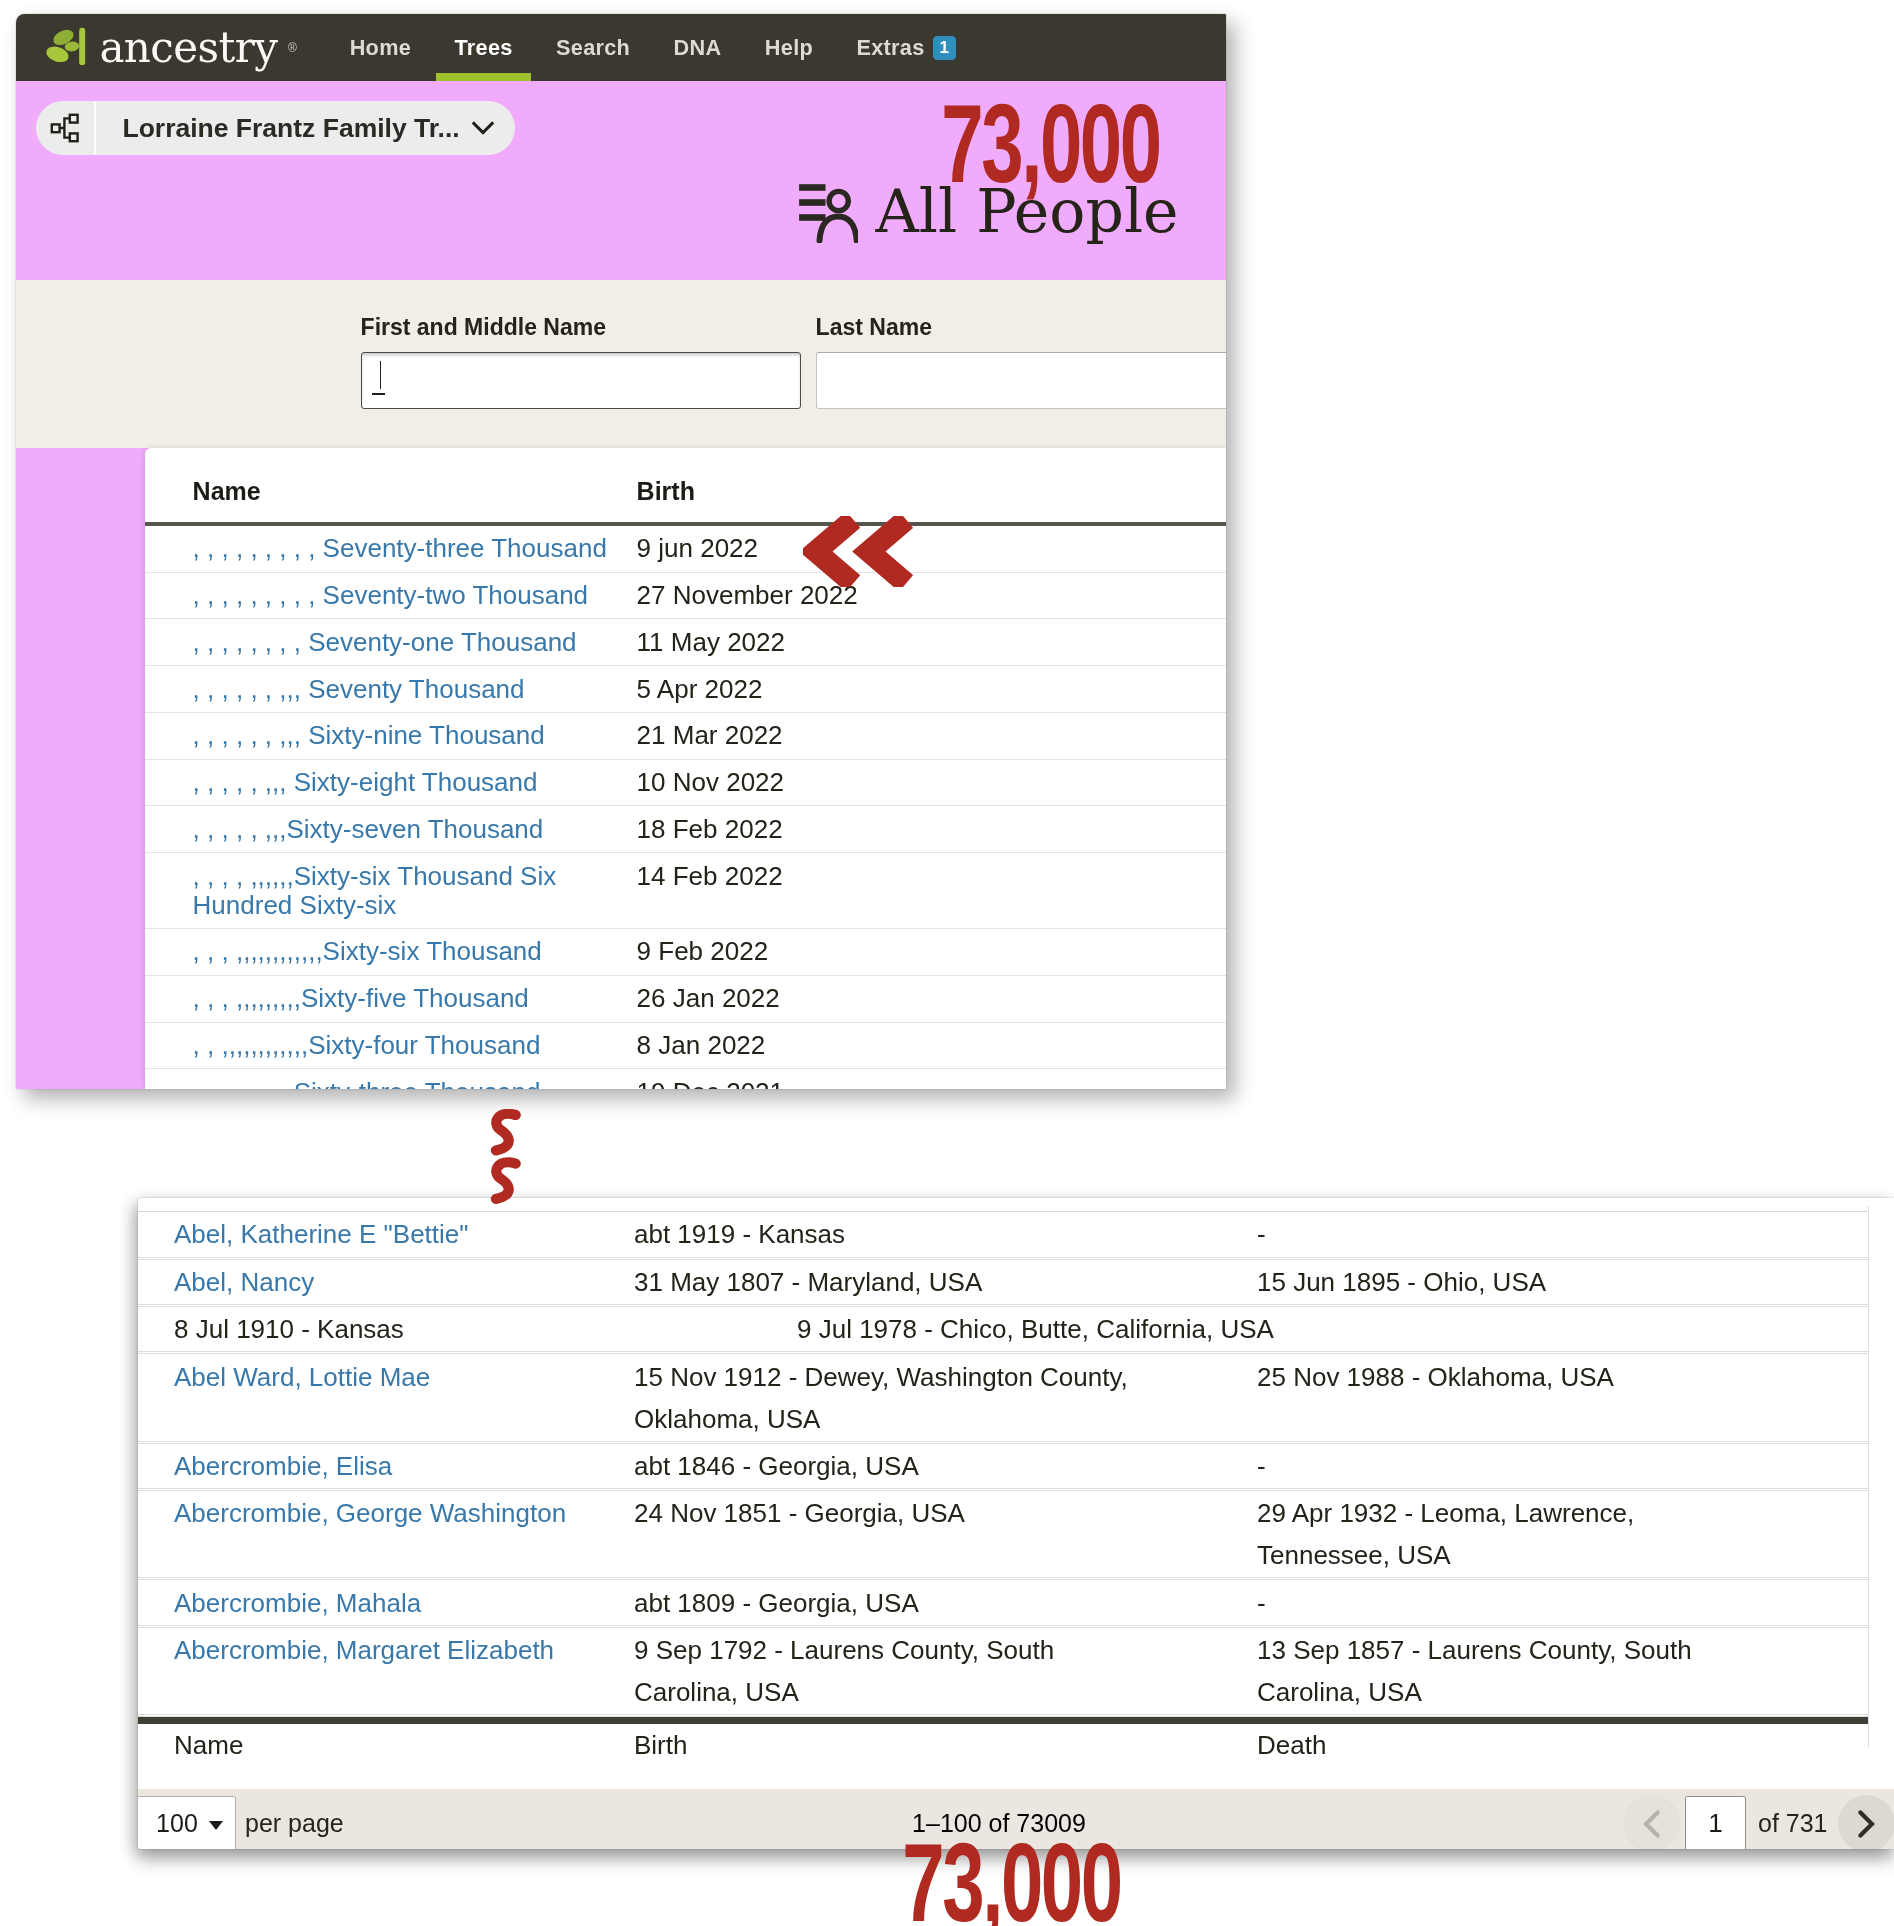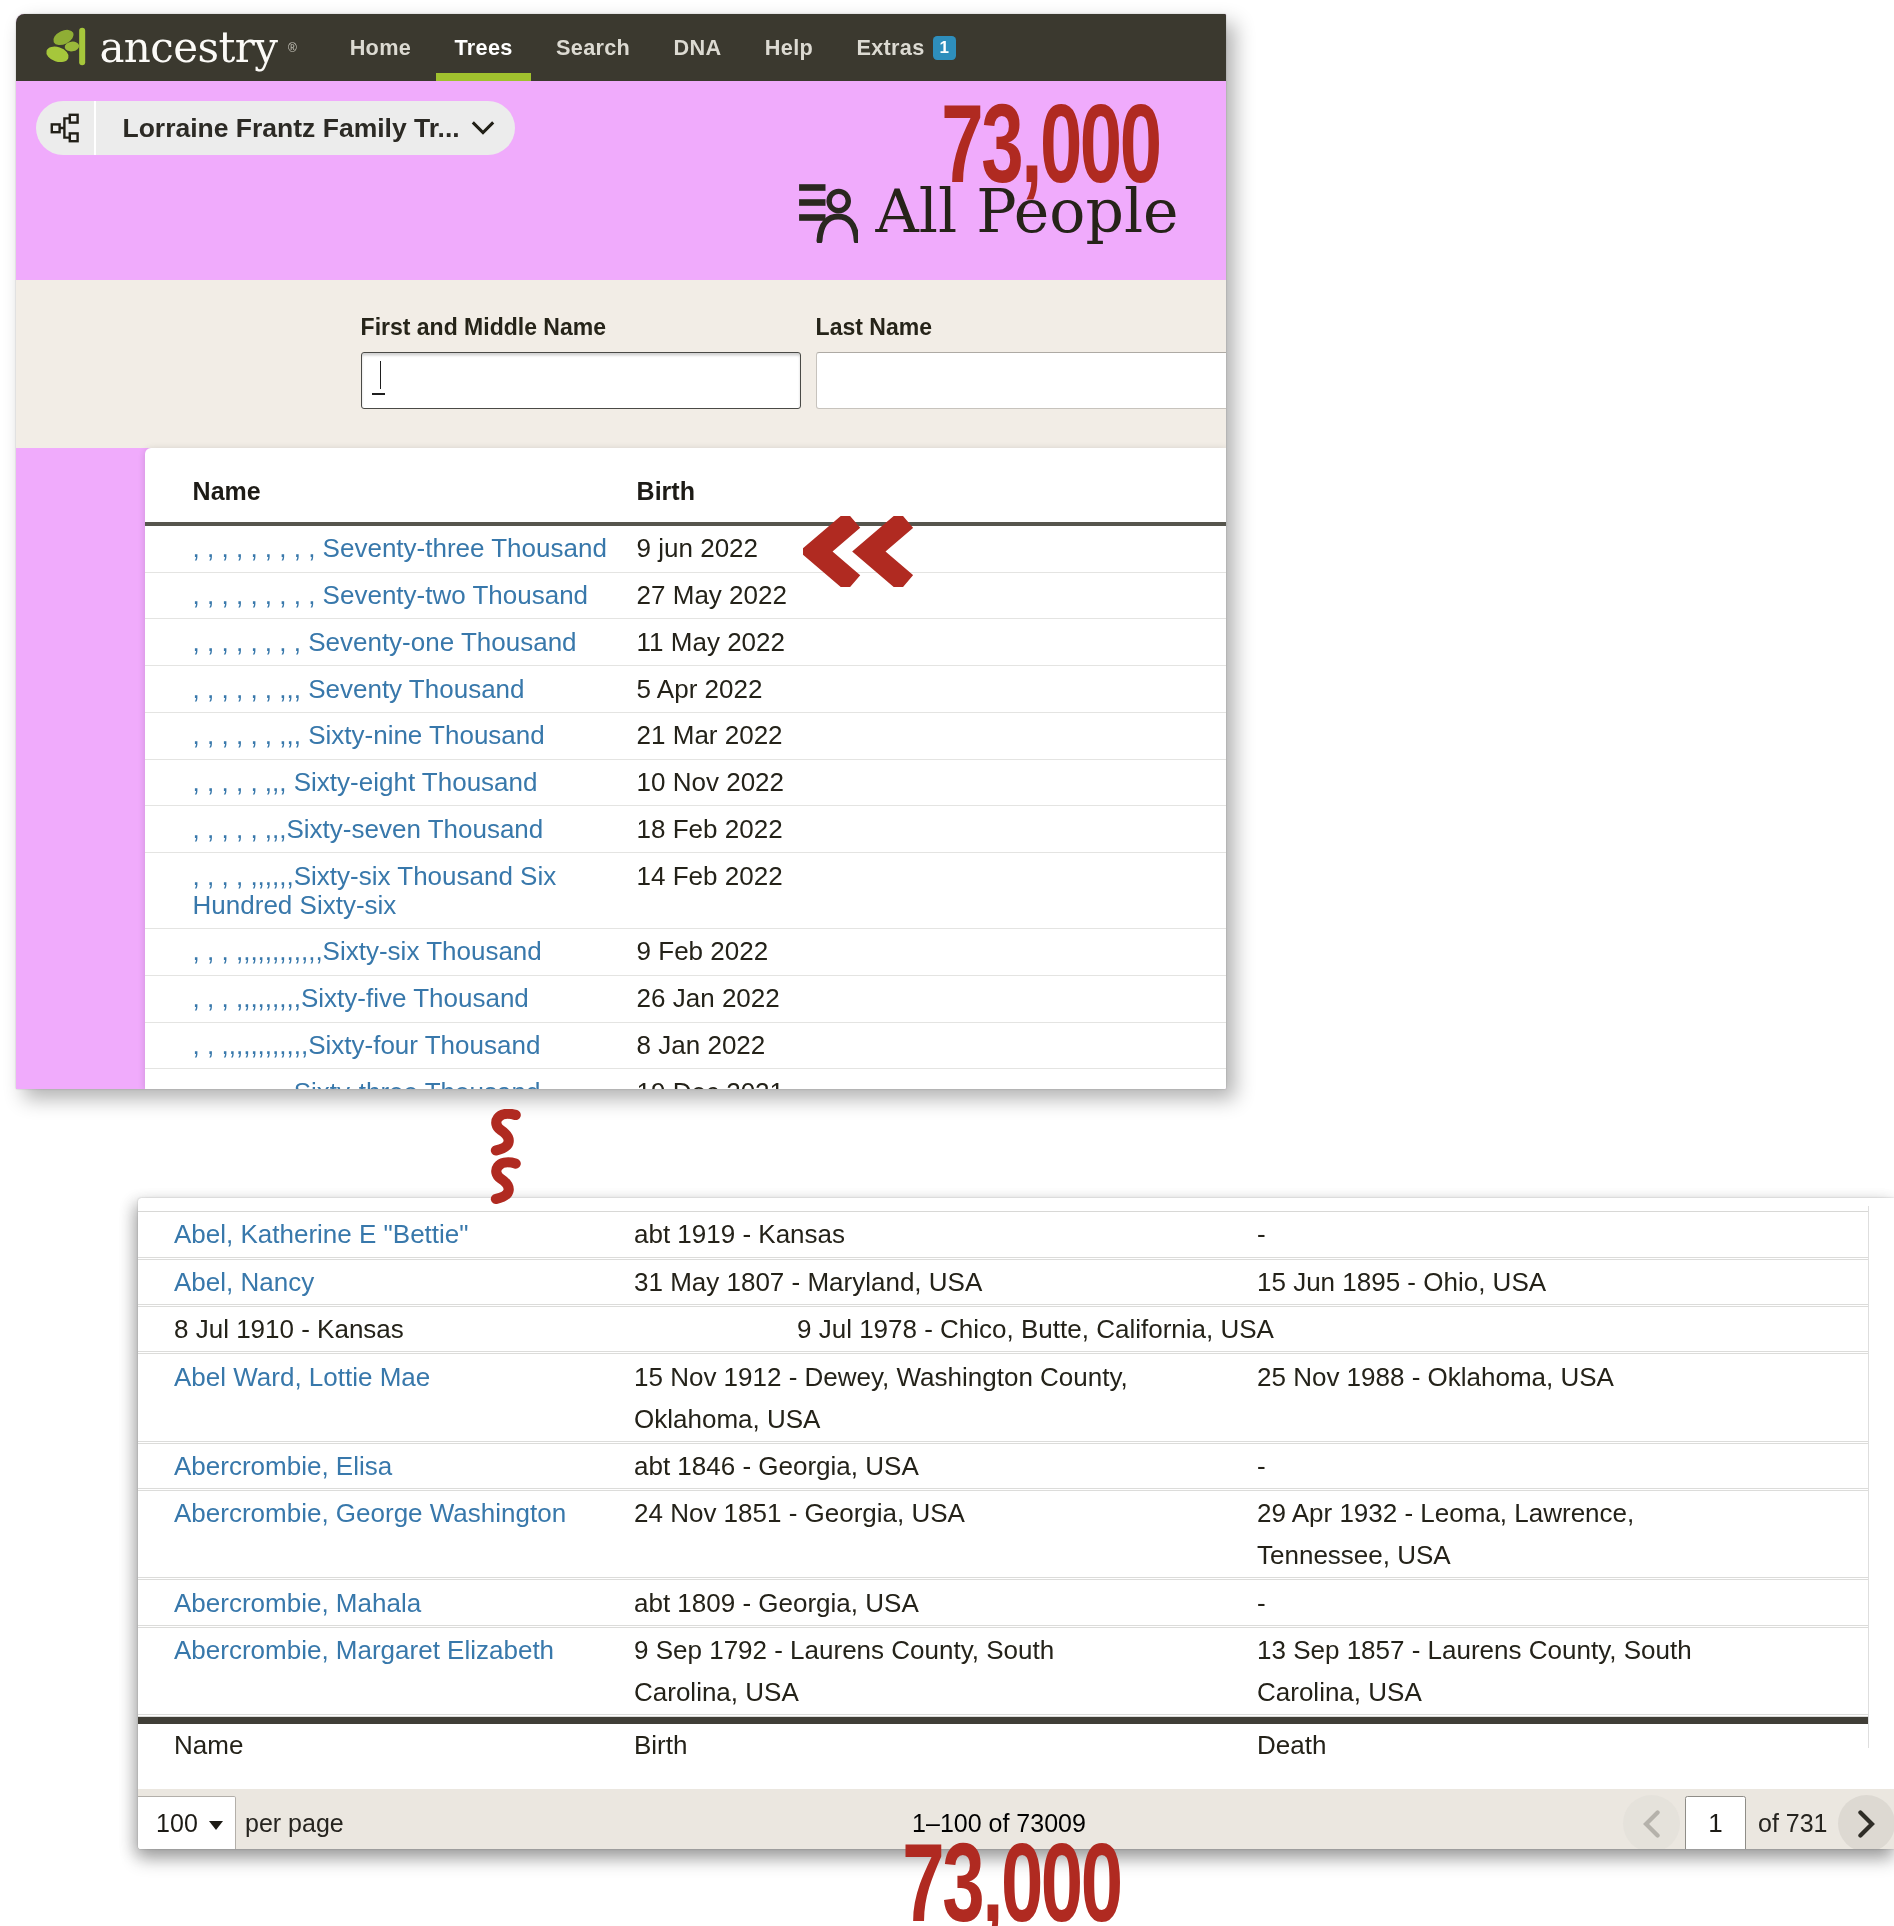--- a/index.html
+++ b/index.html
@@ -212,21 +212,21 @@
       <span class="hd-birth">Birth</span>
     </div>
     <div class="card-rule"></div>
     <div id="top-rows">
         <div class="trow">
           <a class="tname">, , , , , , , , , Seventy-three Thousand</a>
           <div class="tbirth">9 jun 2022</div>
         </div>
         <div class="trow">
           <a class="tname">, , , , , , , , , Seventy-two Thousand</a>
-          <div class="tbirth">27 May 2022</div>
+          <div class="tbirth">27 November 2022</div>
         </div>
         <div class="trow">
           <a class="tname">, , , , , , , , Seventy-one Thousand</a>
           <div class="tbirth">11 May 2022</div>
         </div>
         <div class="trow">
           <a class="tname">, , , , , , ,,, Seventy Thousand</a>
           <div class="tbirth">5 Apr 2022</div>
         </div>
         <div class="trow">

